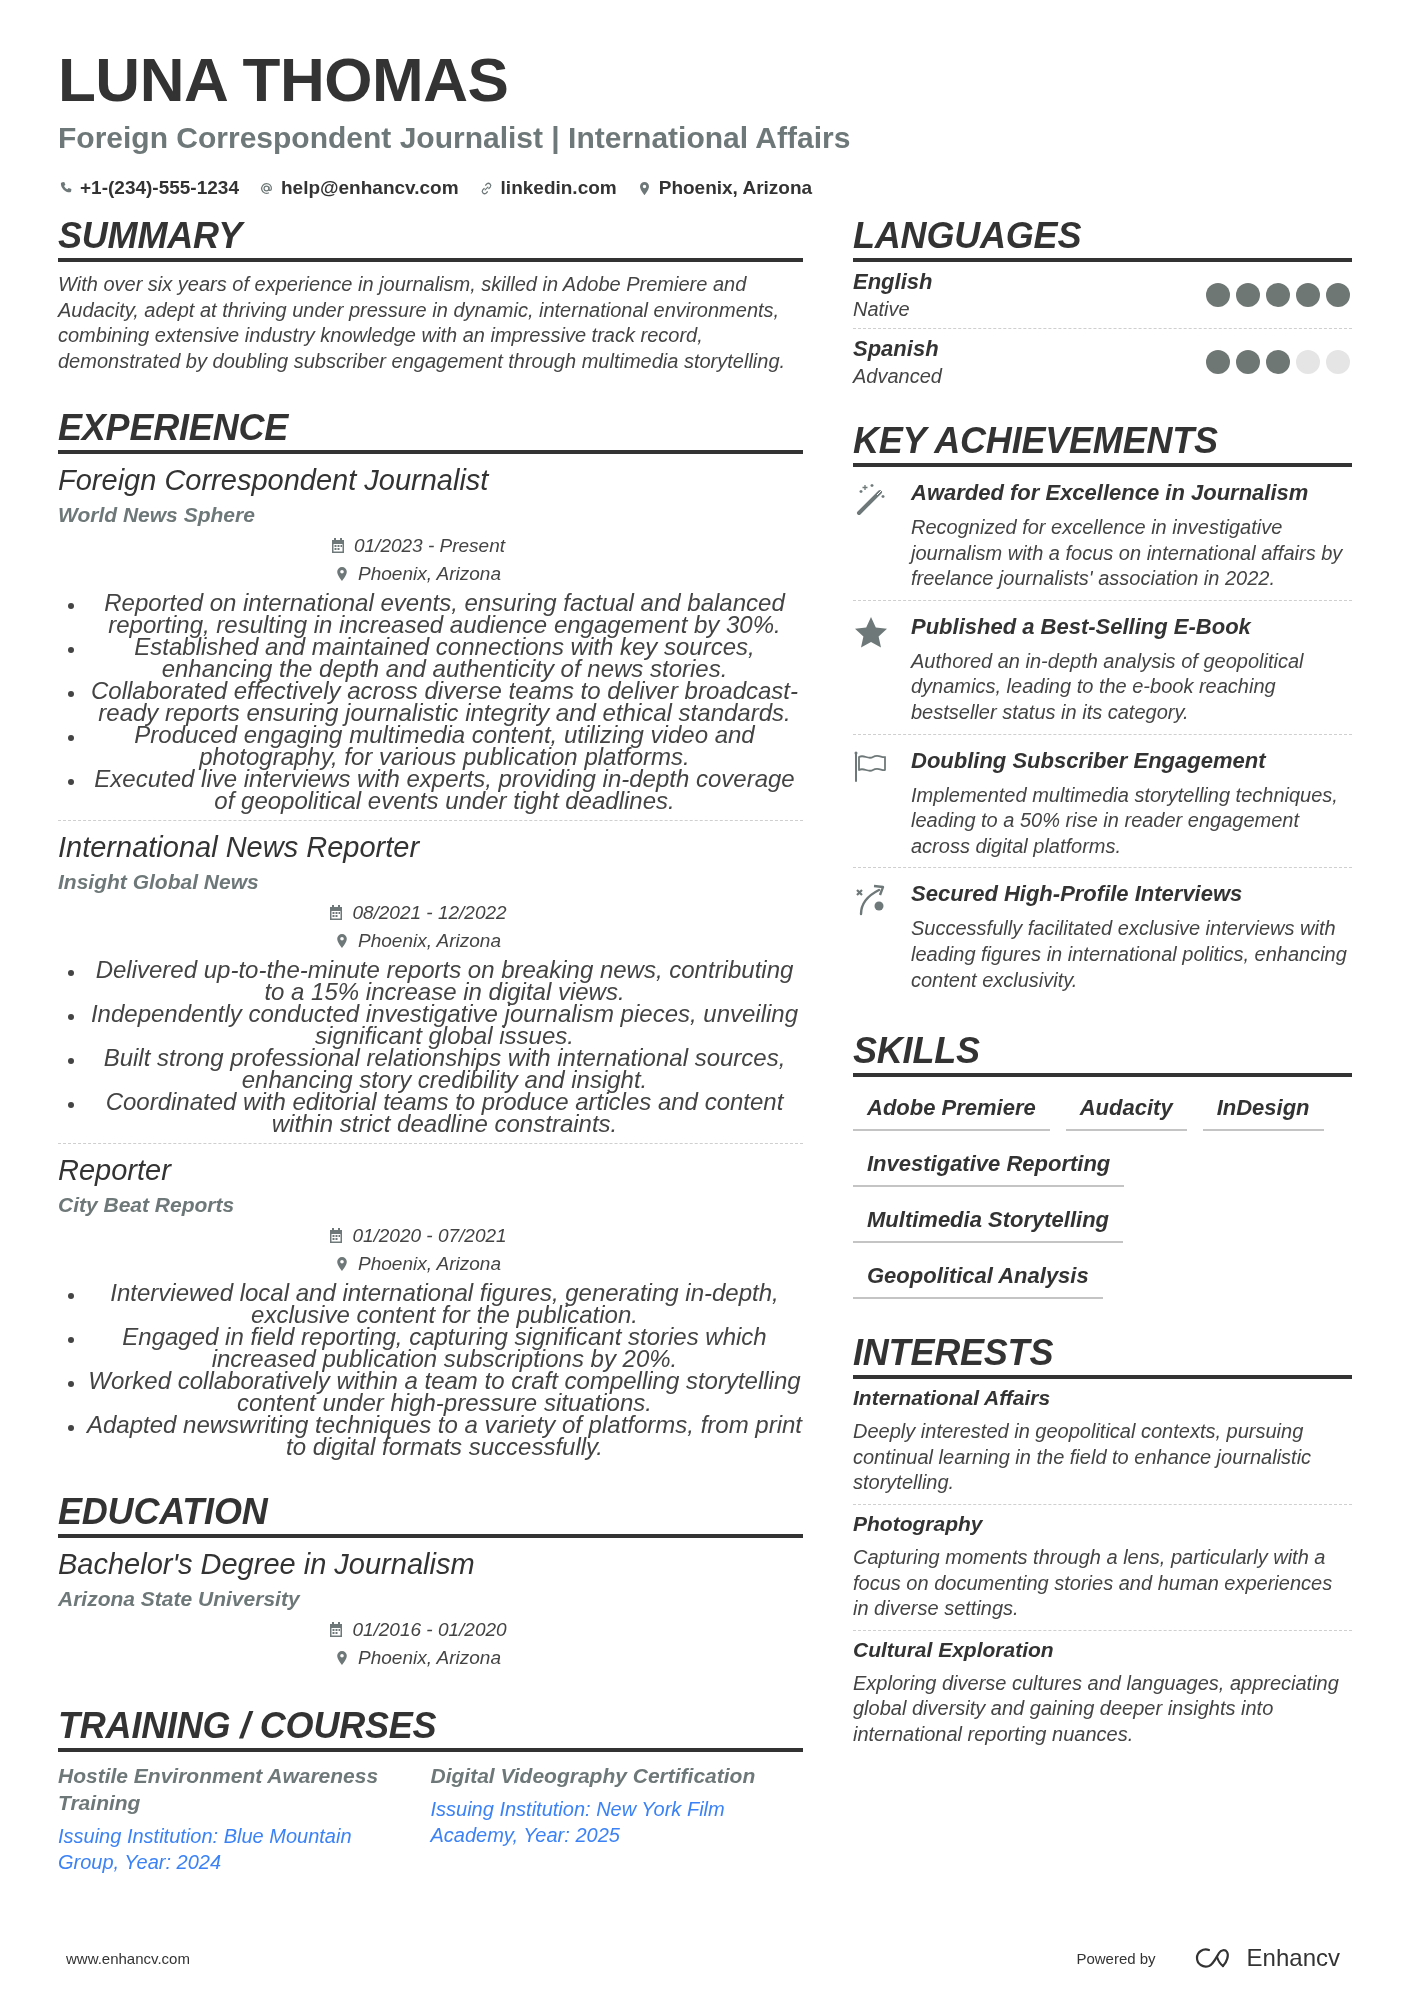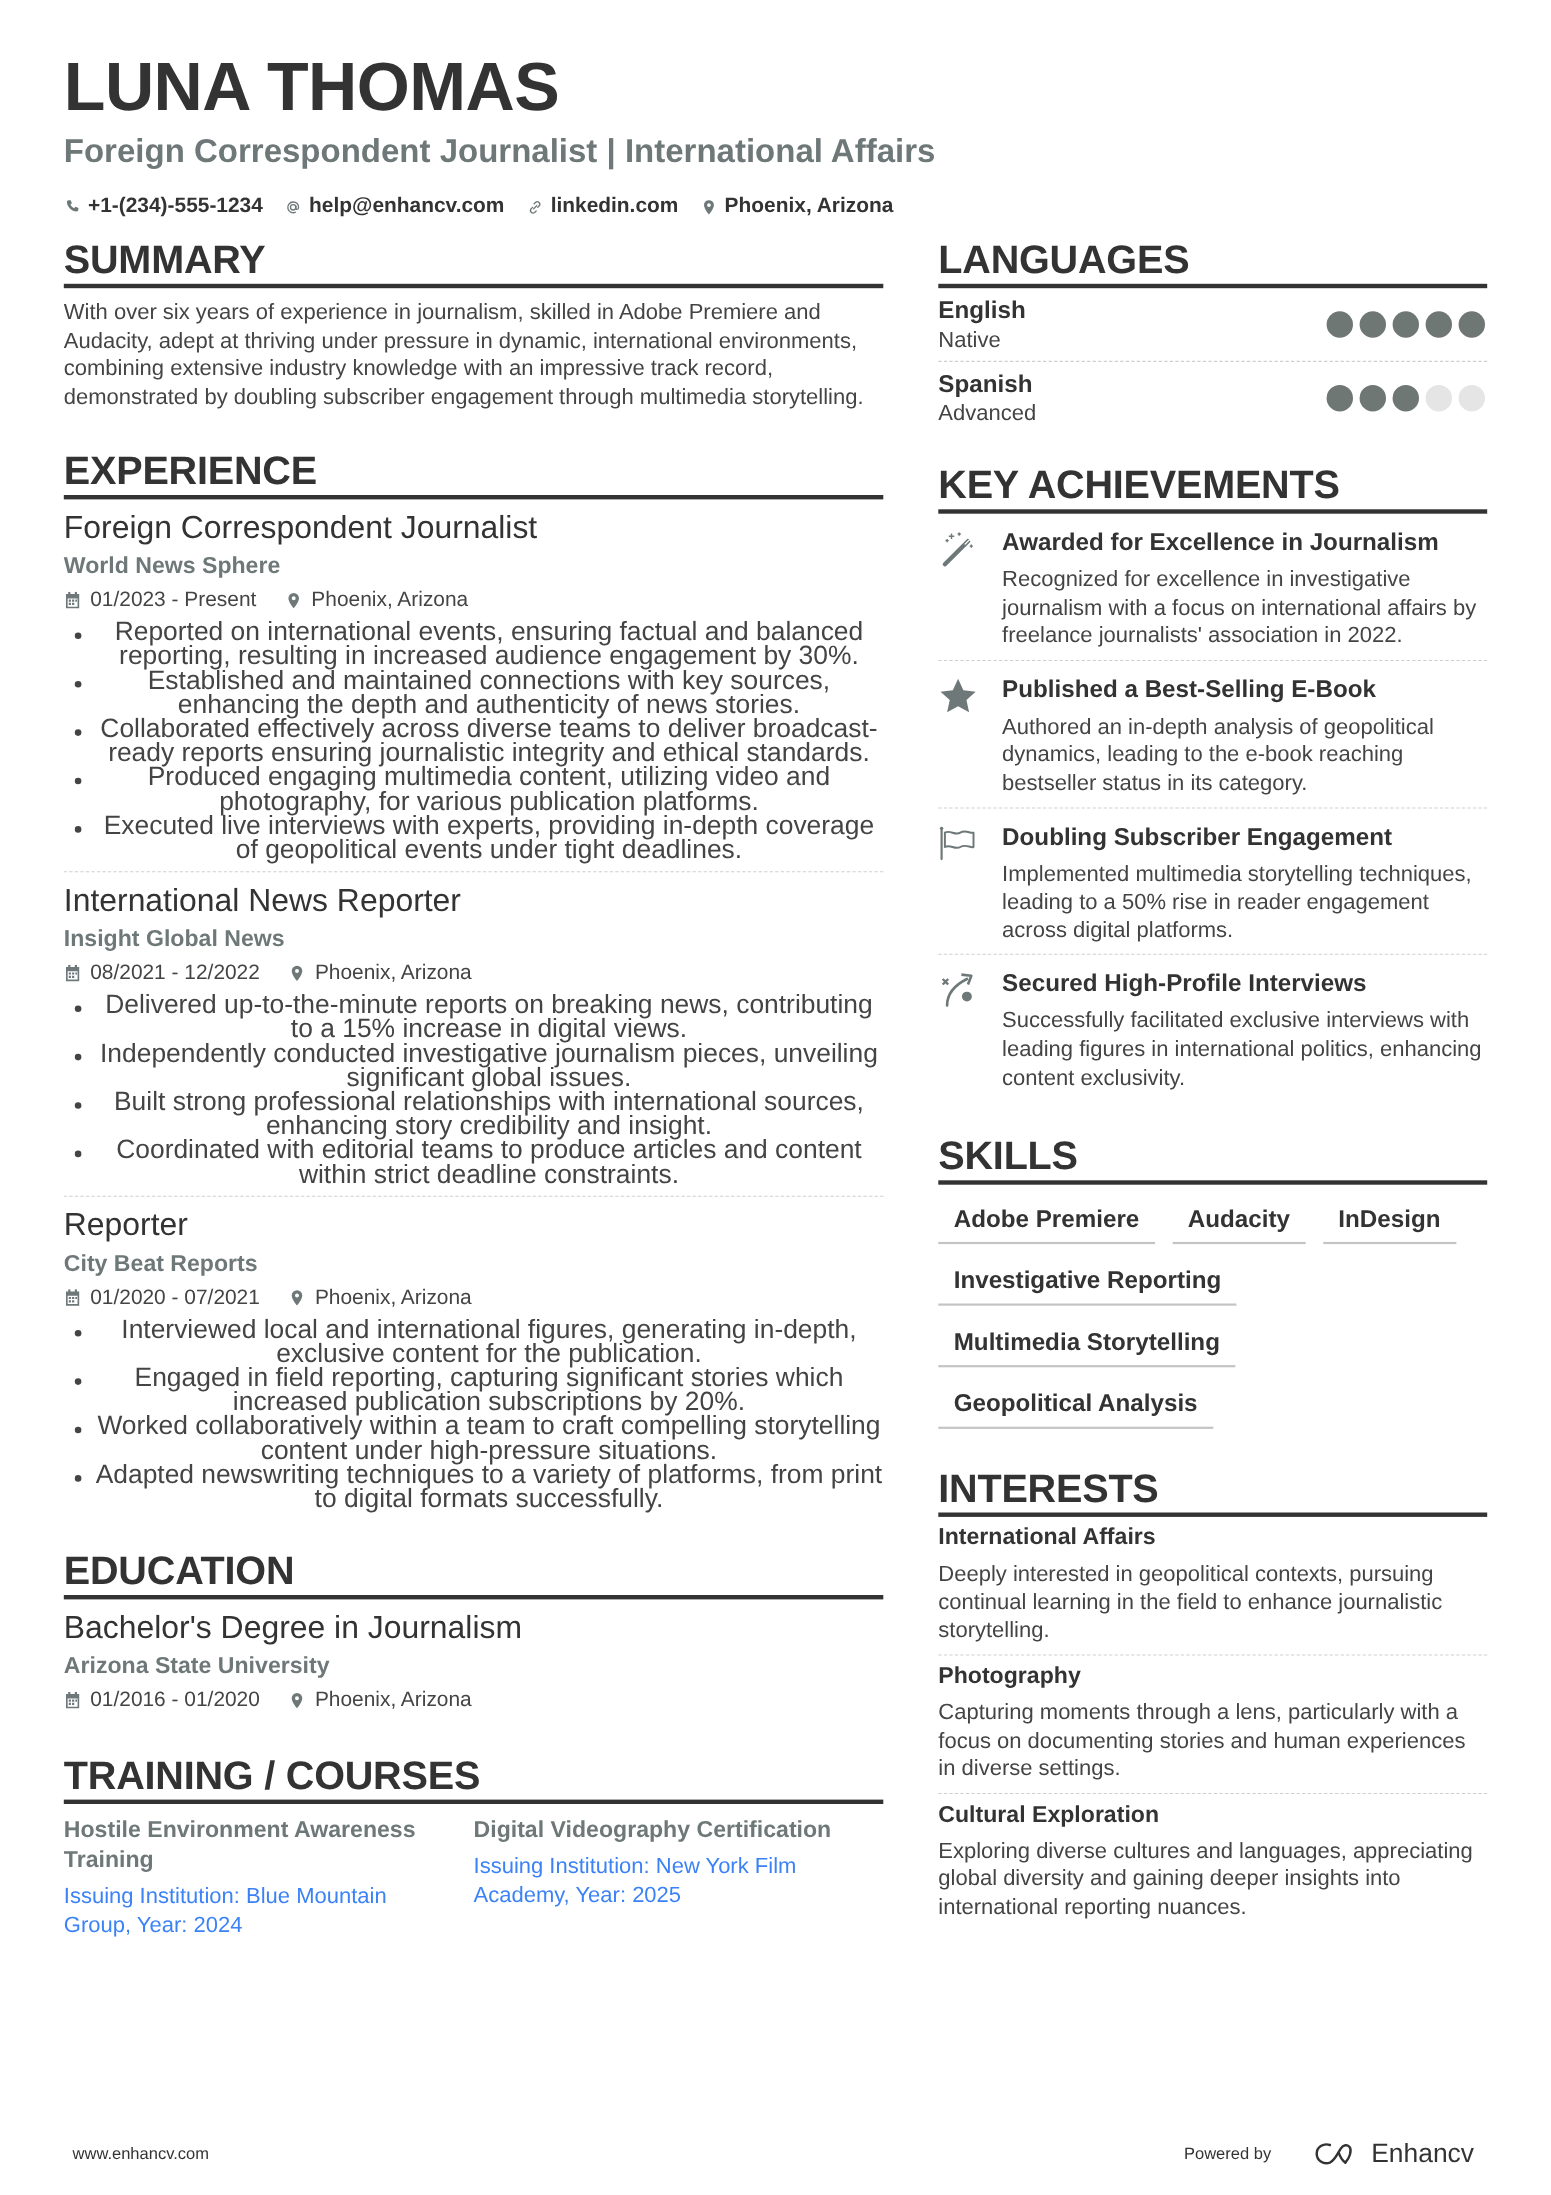--- a/index.html
+++ b/index.html
@@ -10,31 +10,31 @@
   .name { font-size: 62px; font-weight: 700; letter-spacing: -0.5px; line-height: 72px; color: #333333; }
   .title { font-size: 30px; font-weight: 700; color: #6f7878; line-height: 40px; margin-top: 2px; }
   .contacts { display: flex; align-items: center; margin-top: 18px; font-size: 19px; font-weight: 700; color: #333333; line-height: 24px; }
   .contact { display: flex; align-items: center; margin-right: 20px; }
   .contact .ico { width: 16px; height: 16px; margin-right: 6px; color: #6f7878; display: inline-flex; align-items: center; justify-content: center; }
   .contact .ico svg { width: 15px; height: 15px; }
 
   .col-left { position: absolute; left: 58px; top: 216px; width: 745px; }
   .col-right { position: absolute; left: 853px; top: 216px; width: 499px; }
 
-  .section { margin-bottom: 30px; }
+  .section { margin-bottom: 30px; font-style: italic; }
   .sec-title { font-size: 36px; font-weight: 700; color: #333333; line-height: 40px; padding-bottom: 2px; border-bottom: 4px solid #333333; text-transform: uppercase; letter-spacing: -0.2px; }
 
   .body-text { font-size: 20px; line-height: 25.6px; color: #444444; }
   .summary-text { margin-top: 10px; }
 
   .job { padding: 8px 0 8px; border-bottom: 1.5px dashed #cfcfcf; }
   .job:last-child { border-bottom: none; }
   .job-title { font-size: 29px; line-height: 36px; color: #333333; font-weight: 400; }
   .job-company { font-size: 21px; font-weight: 700; color: #6f7878; line-height: 30px; margin-top: 2px; }
-  .job-meta { display: flex; align-items: center; font-size: 19px; color: #444444; line-height: 28px; margin-top: 2px; }
+  .job-meta { display: flex; align-items: center; font-size: 19px; color: #444444; line-height: 28px; margin-top: 2px; flex-direction: column; }
   .meta-item { display: flex; align-items: center; margin-right: 26px; }
   .meta-item svg { width: 16px; height: 16px; margin-right: 8px; fill: #6f7878; }
   .bullets { list-style: none; margin-top: 4px; }
   .bullets li { position: relative; padding-left: 28px; font-size: 24px; line-height: 22px; color: #444444; text-align: center; }
   .bullets li::before { content: ""; position: absolute; left: 10px; top: 11px; width: 6px; height: 6px; border-radius: 50%; background: #444444; }
 
   .edu { padding-top: 8px; }
   .training-grid { display: flex; margin-top: 10px; }
   .course { width: 50%; padding-right: 30px; }
   .course-title { font-size: 21px; font-weight: 700; color: #6f7878; line-height: 27px; }

